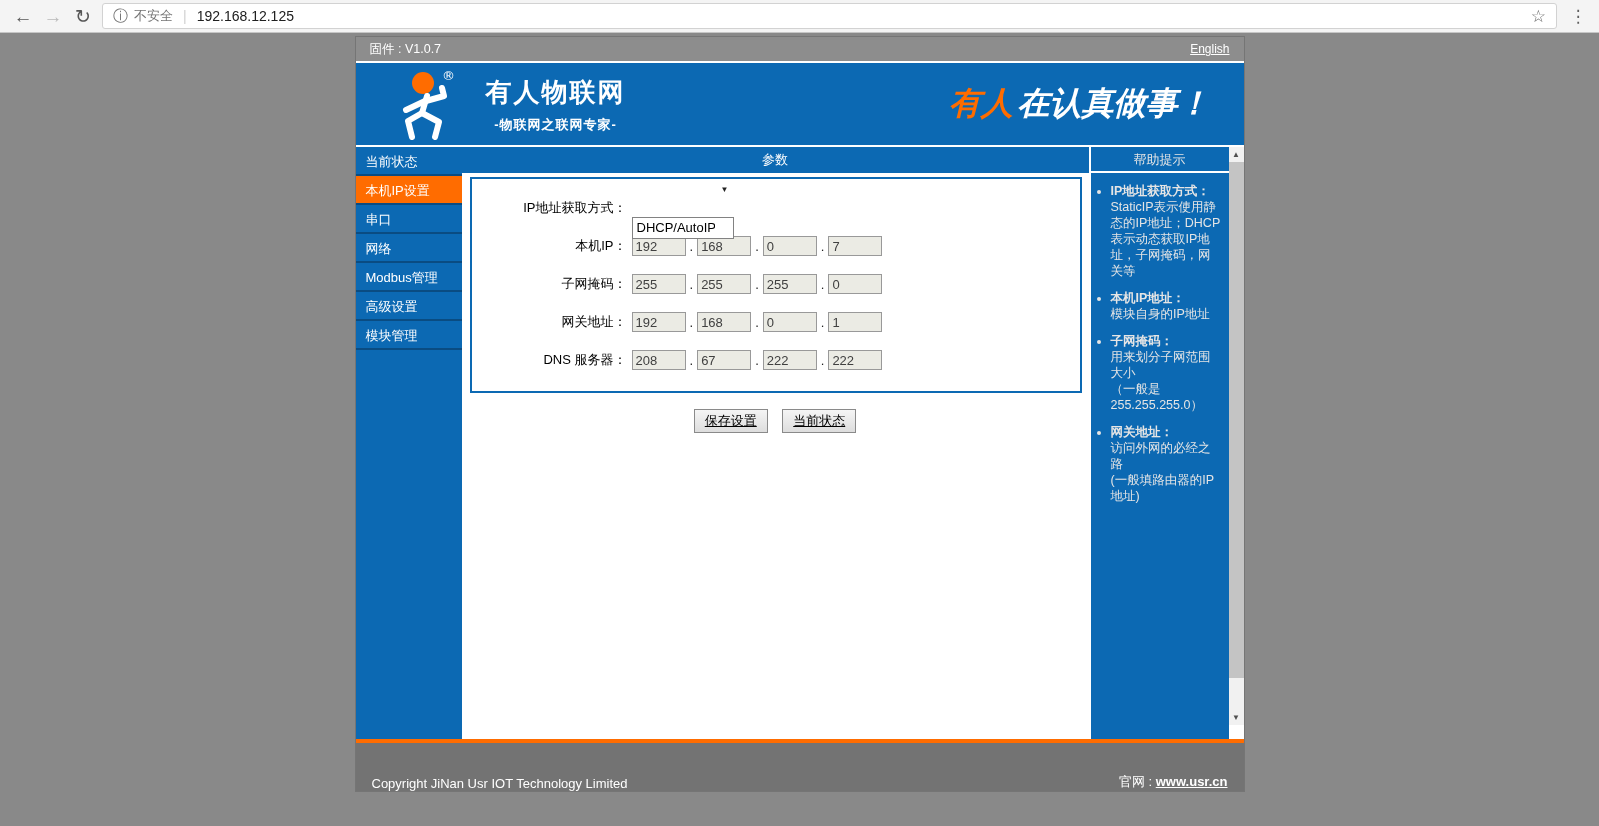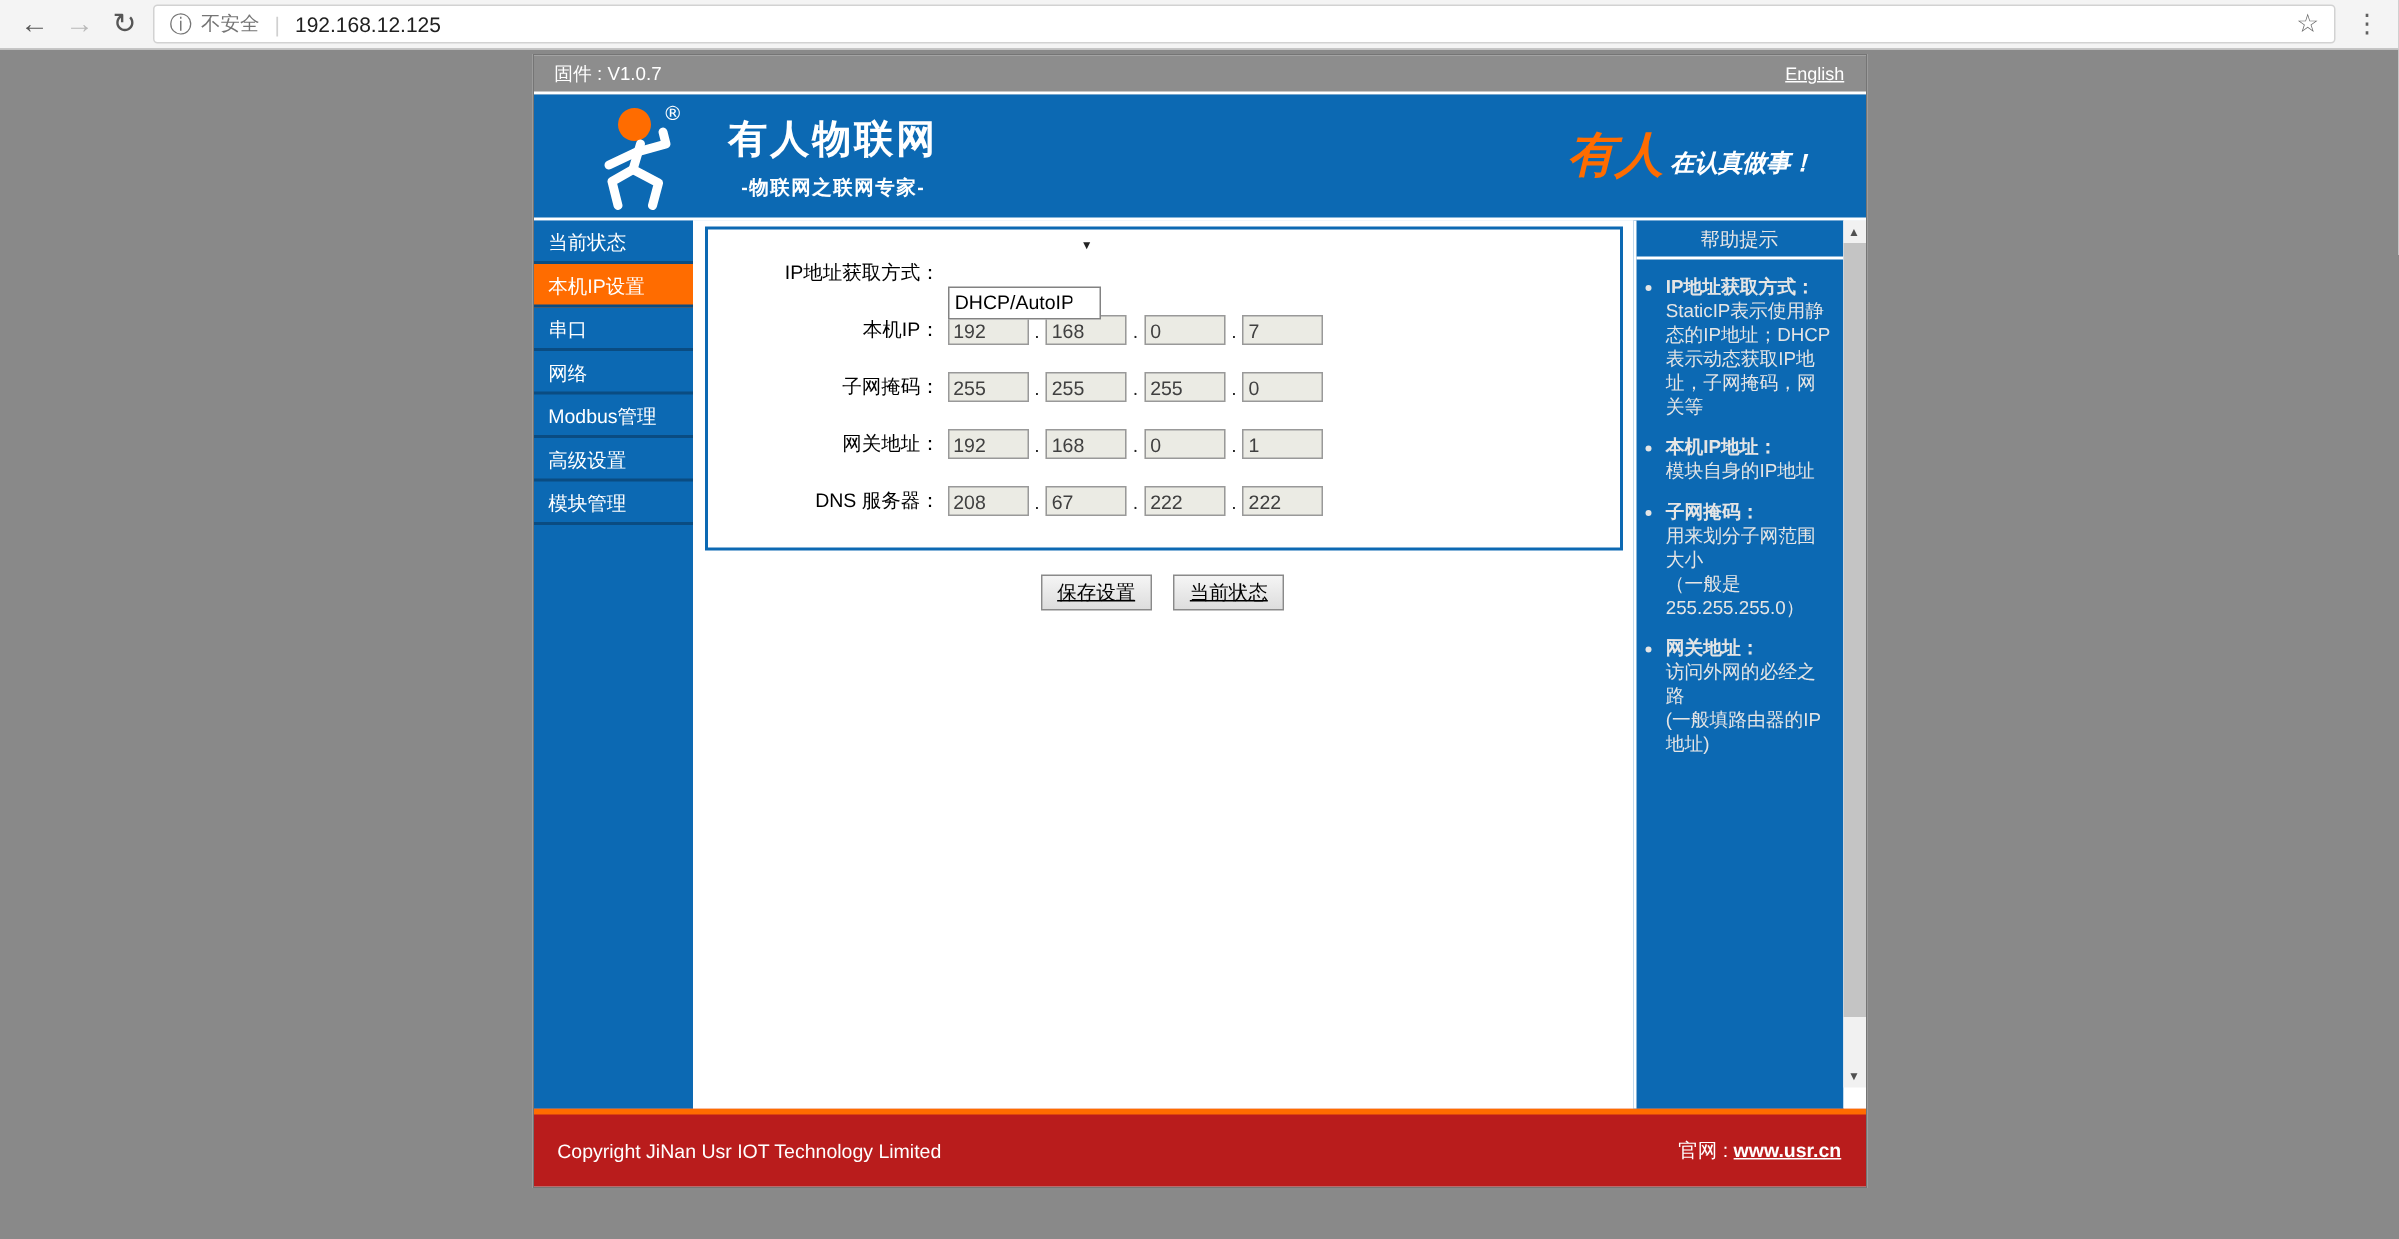--- a/index.html
+++ b/index.html
@@ -29,21 +29,21 @@
   .fw-bar a { color: #fff; font-size: 12px; text-decoration: underline; }
 
   .hdr { height: 84px; background: #0c69b3; border-bottom: 2px solid #fff;
          display: flex; align-items: center; padding: 0 20px 0 40px; }
   .logo { width: 64px; height: 72px; margin-right: 26px; flex: 0 0 auto; }
   .title-box { text-align: center; color: #fff; }
   .title-box .t1 { font-size: 26px; font-weight: bold; letter-spacing: 2px; }
   .title-box .t2 { font-size: 13px; font-weight: bold; margin-top: 6px; letter-spacing: 1px; }
   .slogan { margin-left: auto; font-style: italic; font-weight: bold; white-space: nowrap; padding-right: 14px; }
   .slogan .hl { color: #ff6c00; font-size: 32px; }
-  .slogan .rest { color: #fff; font-size: 16px; }
+  .slogan .rest { color: #fff; font-size: 32px; }
 
   
   .main { display: flex; height: 592px; background: #fff; }
 
   .sidebar { width: 106px; background: #0c69b3; flex: 0 0 auto; }
   .side-item { height: 29px; line-height: 29px; padding-left: 10px; color: #fff; font-size: 13px;
                border-bottom: 2px solid #0a4c82; cursor: pointer; }
   .side-item.active { background: #ff6c00; }
 
   .content { flex: 1; background: #fff; display: flex; flex-direction: column; }
@@ -73,22 +73,22 @@
 
   
   .scroll-col { width: 15px; background: #fff; flex: 0 0 auto; }
   .scroll-track { height: 578px; background: #f1f1f1; position: relative; }
   .scroll-btn { height: 15px; display: flex; align-items: center; justify-content: center;
                 font-size: 8px; color: #505050; }
   .scroll-btn.down { position: absolute; bottom: 0; left: 0; right: 0; }
   .scroll-thumb { position: absolute; top: 15px; left: 0; width: 15px; height: 516px; background: #c4c4c4; }
 
   
-  .footer { height: 52px; background: #b91c1c; border-top: 4px solid #ff6c00; color: #fff;
-            display: flex; align-items: center; justify-content: space-between; padding: 0 16px;
+  .footer { height: 52px; background: #737373; border-top: 4px solid #ff6c00; color: #fff;
+            display: flex; align-items: flex-end; justify-content: space-between; padding: 0 16px;
             font-size: 13px; }
   .footer a { color: #fff; font-weight: bold; text-decoration: underline; font-size: 13px; }
 </style>
 </head>
 <body>
 
 <div class="chrome">
   <span class="nav-ico">←</span>
   <span class="nav-ico disabled">→</span>
   <span class="nav-ico">↻</span>
@@ -137,20 +137,21 @@
       <div class="side-item">当前状态</div>
       <div class="side-item active">本机IP设置</div>
       <div class="side-item">串口</div>
       <div class="side-item">网络</div>
       <div class="side-item">Modbus管理</div>
       <div class="side-item">高级设置</div>
       <div class="side-item">模块管理</div>
     </div>
 
     <div class="content">
+      <div class="param-bar">参数</div>
 
       <div class="form-box">
 
         <div class="frow">
           <span class="lbl">IP地址获取方式：</span>
           <span class="sel-wrap">
             <select class="ip-mode">
               <option>DHCP/AutoIP</option>
             </select>
             <span class="sel-arrow">▼</span>

